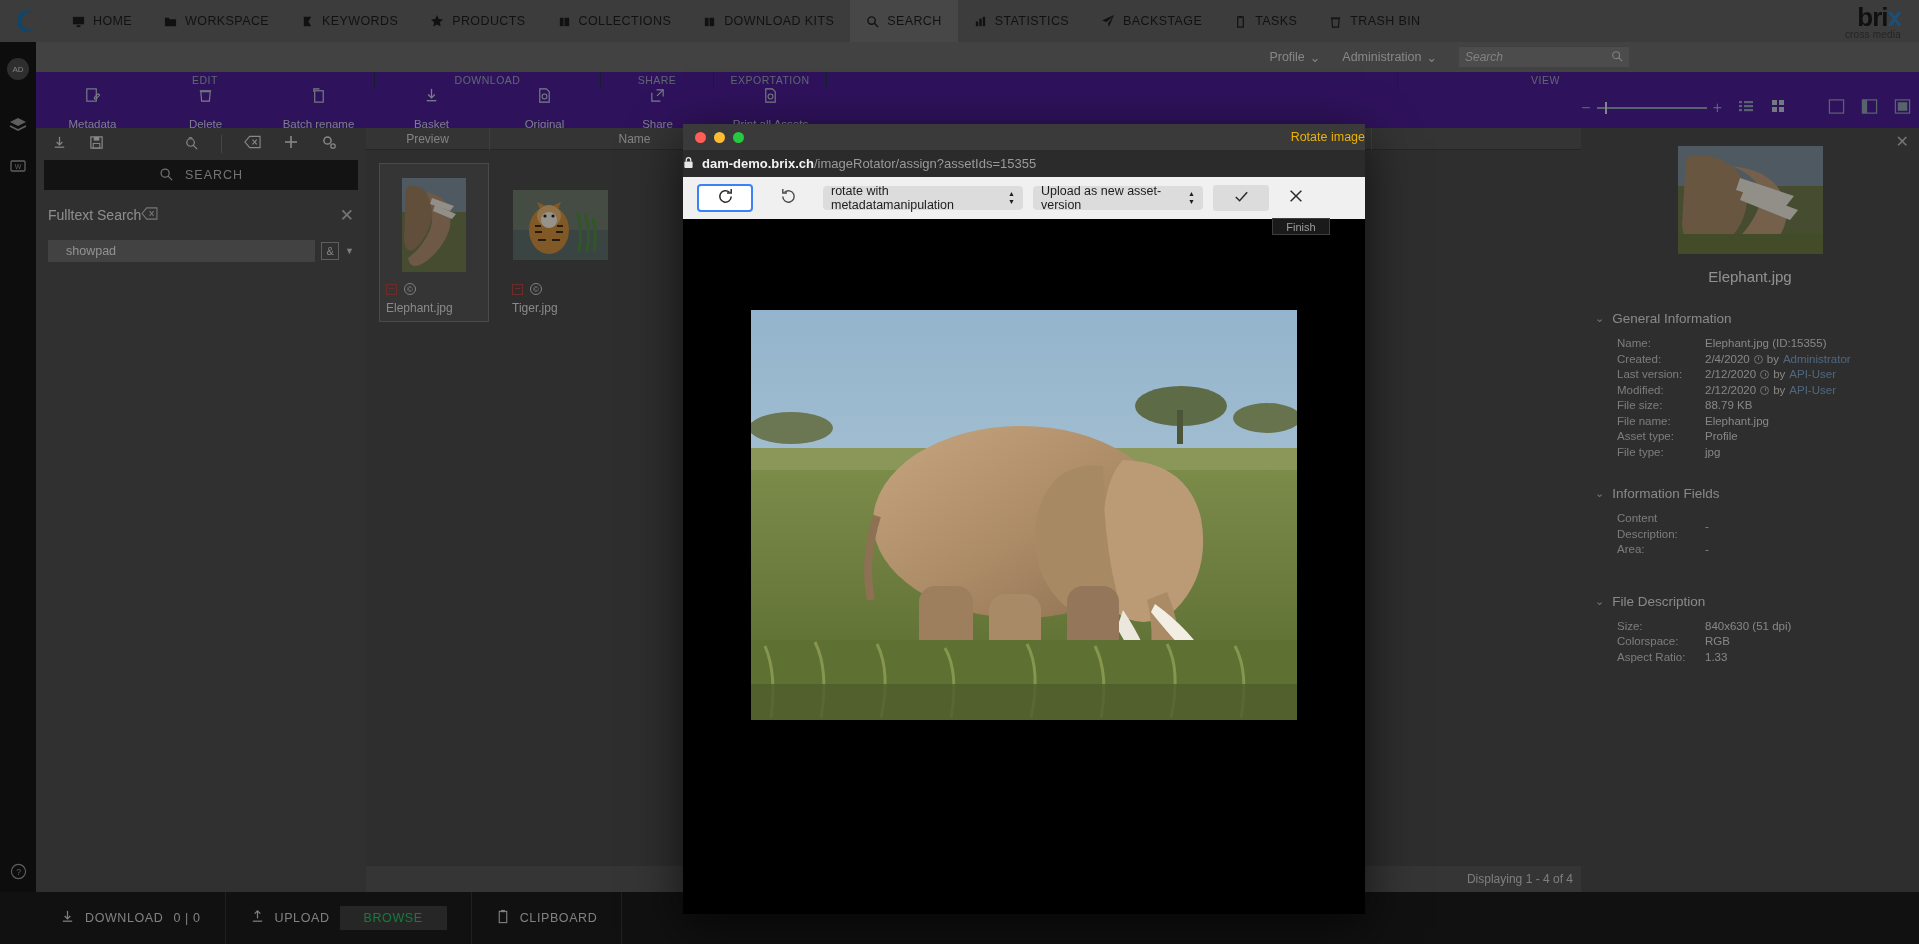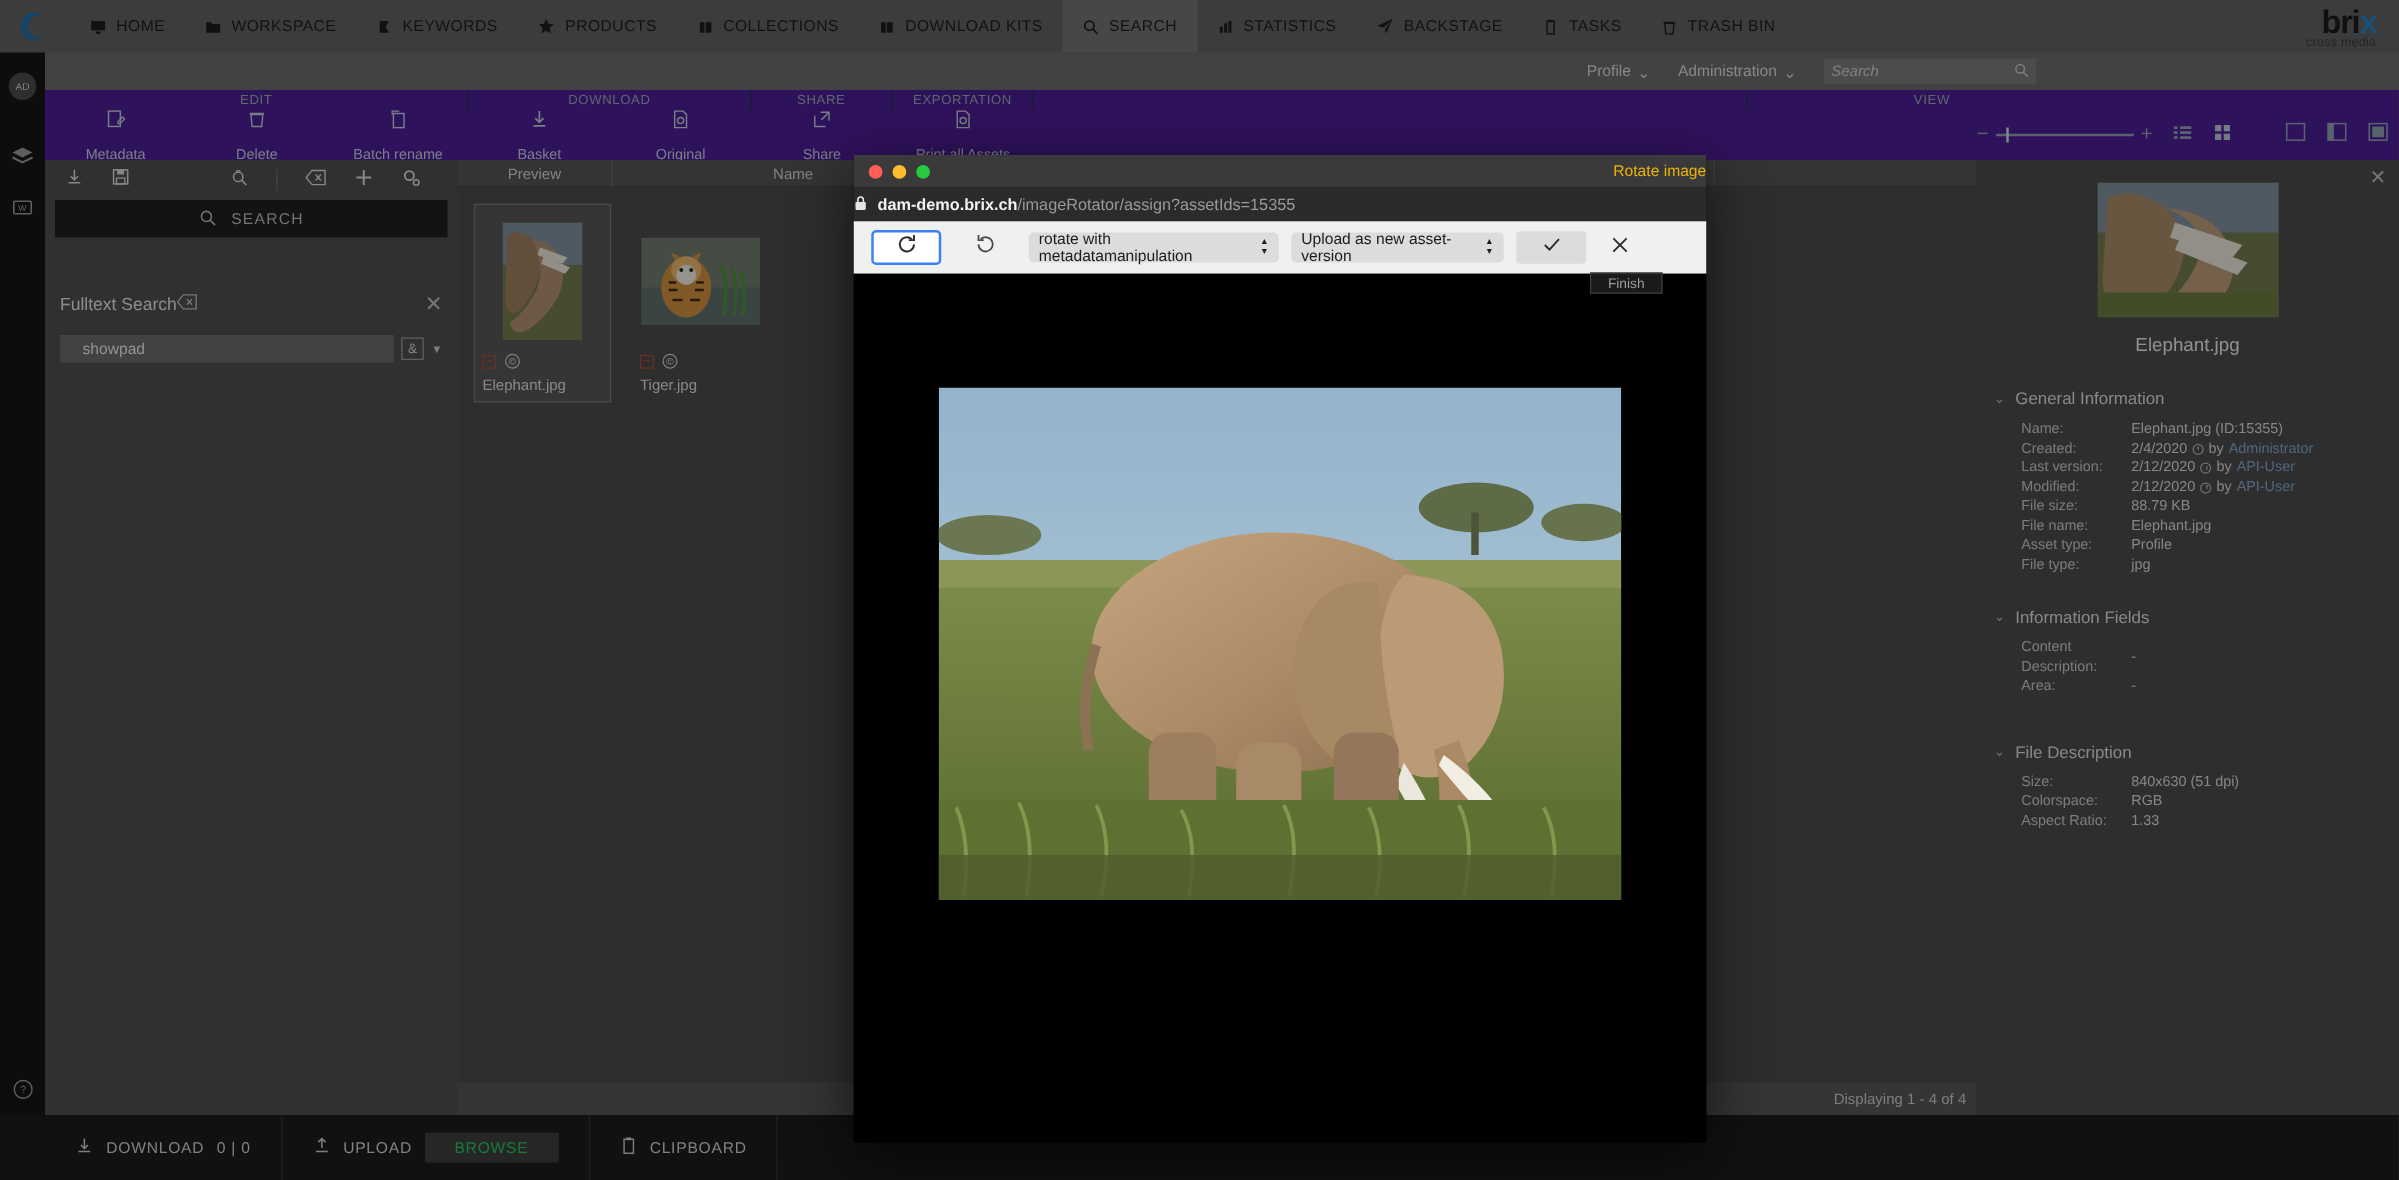--- a/index.html
+++ b/index.html
@@ -97,21 +97,21 @@
   }
   .sp-tools { height: 32px; display: flex; align-items: center; gap: 22px; padding: 0 16px; color: #d9d9d9; }
   .sp-tools .sep { width: 1px; height: 18px; background: #6d6d6d; }
   .sp-search {
     margin: 0 8px; height: 30px; background: #1e1e1e;
     display: flex; align-items: center; justify-content: center; gap: 12px;
     color: #b9b9b9; font-size: 12.5px; letter-spacing: 1px;
   }
   .sp-sectionhdr {
     height: 50px; padding: 0 12px; display: flex; align-items: center; 
-    color: #e2e2e2; font-size: 14px; margin-top: 28px;
+    color: #e2e2e2; font-size: 14px;
   }
   .sp-sectionhdr .x { margin-left: auto; color: #bdbdbd; font-size: 17px; }
   .sp-row { display: flex; align-items: center; gap: 6px; padding: 0 12px; }
   .sp-input {
     flex: 1; height: 22px; background: #6a6a6a; color: #e8e8e8;
     font-size: 12.5px; padding: 0 18px; display: flex; align-items: center;
   }
   .sp-amp { width: 18px; height: 18px; border: 1px solid #9a9a9a; color: #d5d5d5;
             font-size: 11px; display: flex; align-items: center; justify-content: center; }
   .sp-caret { color: #c9c9c9; font-size: 9px; }

